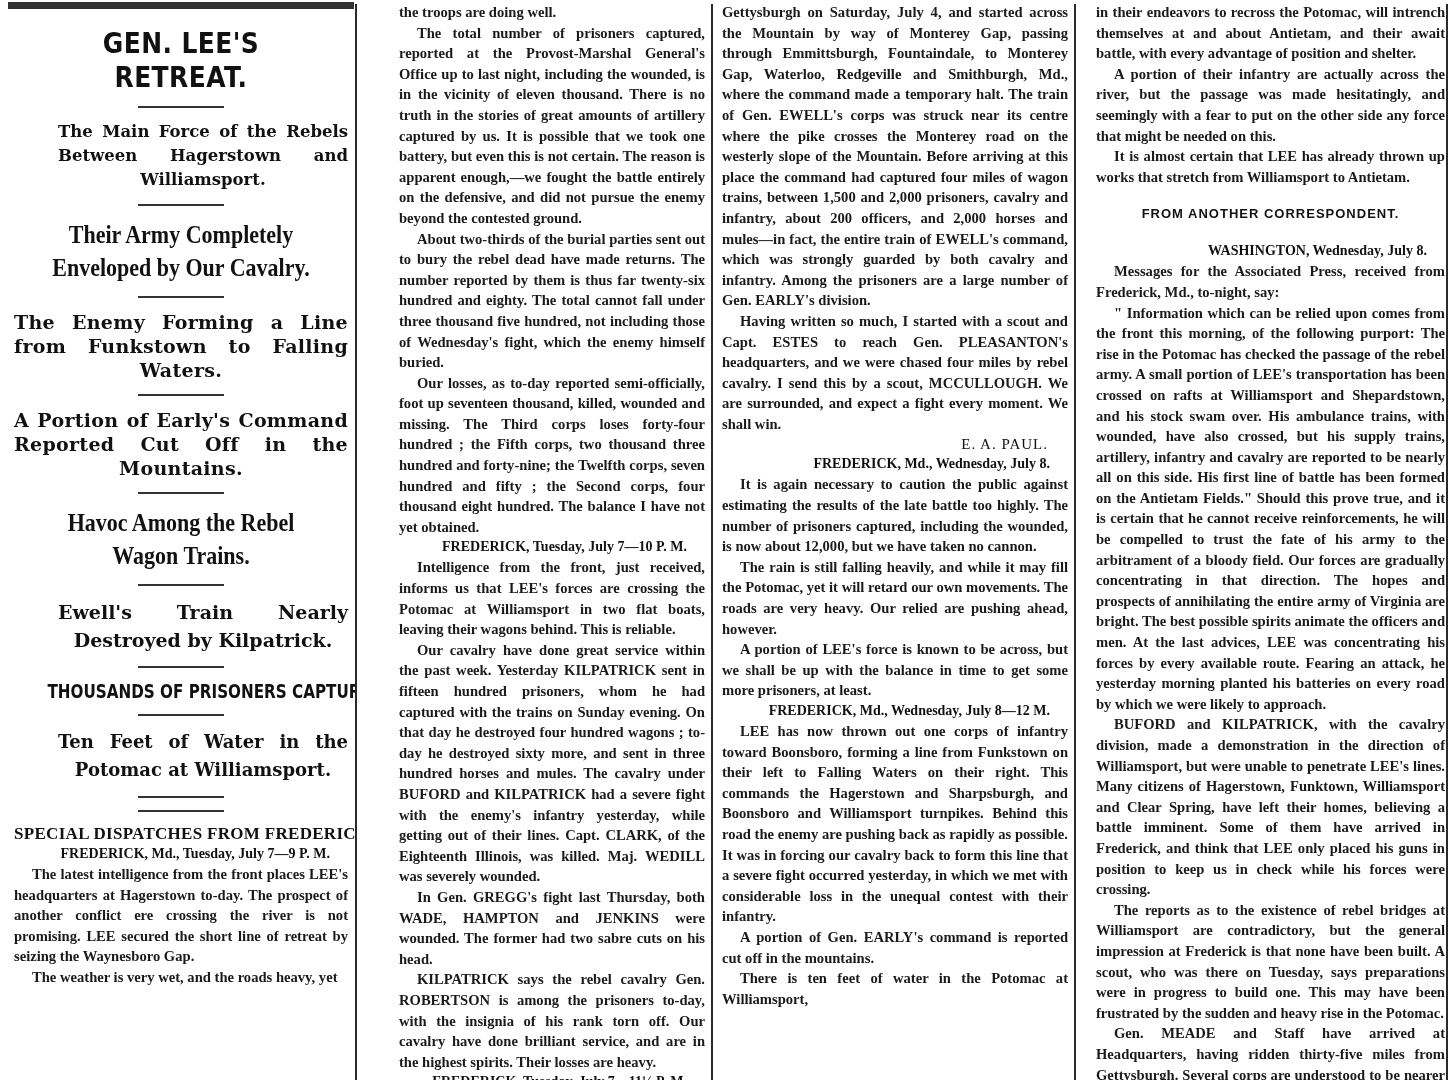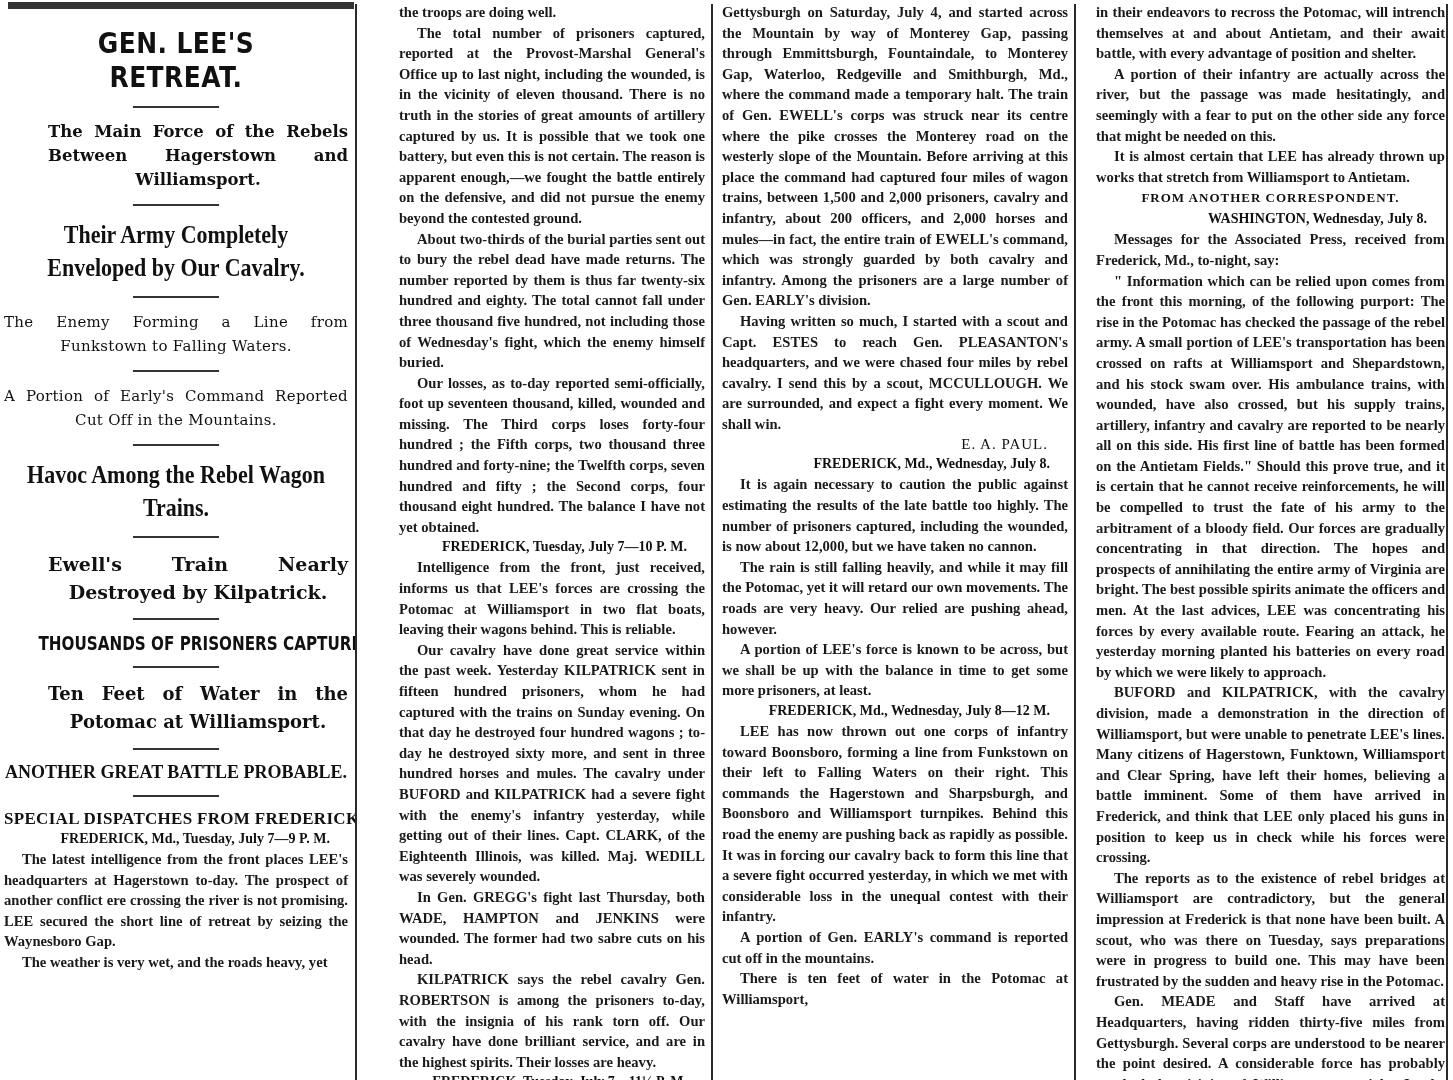--- a/index.html
+++ b/index.html
@@ -1,38 +1,38 @@
 <!DOCTYPE html>
 <html><head>
   <meta charset="utf-8">
   <style>
     html, body { margin: 0; padding: 0; background: #ffffff; }
     body { width: 1453px; height: 1080px; overflow: hidden; position: relative; color: #111; }
     .page { position: absolute; left: 0; top: 0; width: 1453px; height: 1080px; }
     .col { position: absolute; top: 0; height: 1080px; overflow: hidden; box-sizing: border-box; }
-    .c1 { left: 0; width: 356px; padding: 6px 8px 0 4px; }
+    .c1 { left: 0; width: 356px; padding: 6px 8px 0 14px; }
     .c2 { left: 357px; width: 318px; padding: 2px 6px 0 6px; margin-left: 36px; }
     .c3 { left: 714px; width: 360px; padding: 2px 6px 0 8px; }
     .c4 { left: 1077px; width: 376px; padding: 2px 8px 0 19px; }
     .vrule { position: absolute; top: 4px; bottom: 0; width: 2px; background: #2a2a2a; }
     .topbar { position: absolute; left: 8px; top: 2px; width: 346px; height: 7px; background: #333; }
     .hd { text-align: center; font-family: "Liberation Serif", serif; font-weight: bold; color: #111; margin: 0; }
     .hd-main { font-family: "DejaVu Sans", sans-serif; font-weight: bold; font-size: 29px; letter-spacing: 0.5px; margin-top: 20px; transform: scaleX(0.86); }
     .hd-sub { font-family: "DejaVu Serif", serif; font-weight: bold; font-size: 16.5px; line-height: 24px; text-align: justify; text-align-last: center; margin-left: 44px; }
     .hd-big { font-family: "Liberation Serif", serif; font-weight: bold; font-size: 25px; line-height: 33px; transform: scaleX(0.88); }
-    .hd-wide { font-family: "DejaVu Serif", serif; font-weight: normal; font-size: 15px; line-height: 24px; letter-spacing: 0.3px; text-align: justify; text-align-last: center; }
+    .hd-wide { font-family: "DejaVu Serif", serif; font-weight: bold; font-size: 19px; line-height: 24px; letter-spacing: 0.3px; text-align: justify; text-align-last: center; }
     .hd-cap { font-family: "DejaVu Sans", sans-serif; font-weight: bold; font-size: 19px; transform: scaleX(0.80); white-space: nowrap; }
     .hd-cap2 { font-family: "Liberation Serif", serif; font-weight: bold; font-size: 18px; white-space: nowrap; }
     .dash { width: 86px; height: 2px; background: #333; margin: 12px auto 12px auto; }
     .dispatch-title { font-family: "Liberation Serif", serif; font-size: 17px; font-weight: bold; letter-spacing: 0.3px; white-space: nowrap; margin: 4px 0 0 0; }
     .dateline { font-family: "Liberation Serif", serif; font-weight: bold; font-size: 14px; text-align: right; margin: 0 18px 0 0; line-height: 20px; white-space: nowrap; }
     p.body { font-family: "Liberation Serif", serif; font-size: 14.6px; line-height: 20.6px; text-align: justify; margin: 0; text-indent: 18px; font-weight: bold; color: #1a1a1a; }
     p.body.noindent { text-indent: 0; }
     .sig { font-family: "Liberation Serif", serif; font-weight: normal; font-size: 15px; text-align: right; margin: 0 20px 0 0; letter-spacing: 1px; line-height: 20px; }
-    .section-center { font-family: Liberation Serif, serif; font-weight: bold; font-size: 13px; text-align: center; letter-spacing: 1px; line-height: 22px; margin: 0; }
+    .section-center { font-family: Liberation Sans, sans-serif; font-weight: bold; font-size: 13px; text-align: center; letter-spacing: 1px; line-height: 22px; margin: 16px; }
   </style>
 </head>
 <body>
 
 <div class="page">
 
   <div class="col c1">
     <div class="topbar"></div>
     <h1 class="hd hd-main">GEN. LEE'S RETREAT.</h1>
     <div class="dash"></div>
@@ -45,21 +45,20 @@
     <div class="hd hd-wide">A Portion of Early's Command Reported Cut Off in the Mountains.</div>
     <div class="dash"></div>
     <div class="hd hd-big">Havoc Among the Rebel Wagon Trains.</div>
     <div class="dash"></div>
     <div class="hd hd-sub" style="font-size:19px;line-height:28px;">Ewell's Train Nearly Destroyed by Kilpatrick.</div>
     <div class="dash"></div>
     <div class="hd hd-cap">THOUSANDS OF PRISONERS CAPTURED.</div>
     <div class="dash"></div>
     <div class="hd hd-sub" style="font-size:18px;line-height:28px;">Ten Feet of Water in the Potomac at Williamsport.</div>
     <div class="dash"></div>
-    <div class="hd hd-cap2">ANOTHER GREAT BATTLE PROBABLE.</div>
     <div class="dash"></div>
     <div class="dispatch-title">SPECIAL DISPATCHES FROM FREDERICK.</div>
     <div class="dateline">FREDERICK, Md., Tuesday, July 7—9 P. M.</div>
     <p class="body">The latest intelligence from the front places LEE's headquarters at Hagerstown to-day. The prospect of another conflict ere crossing the river is not promising. LEE secured the short line of retreat by seizing the Waynesboro Gap.</p>
     <p class="body">The weather is very wet, and the roads heavy, yet</p>
   </div>
   <div class="vrule" style="left:355px;"></div>
 
   <div class="col c2">
     <p class="body noindent">the troops are doing well.</p>

